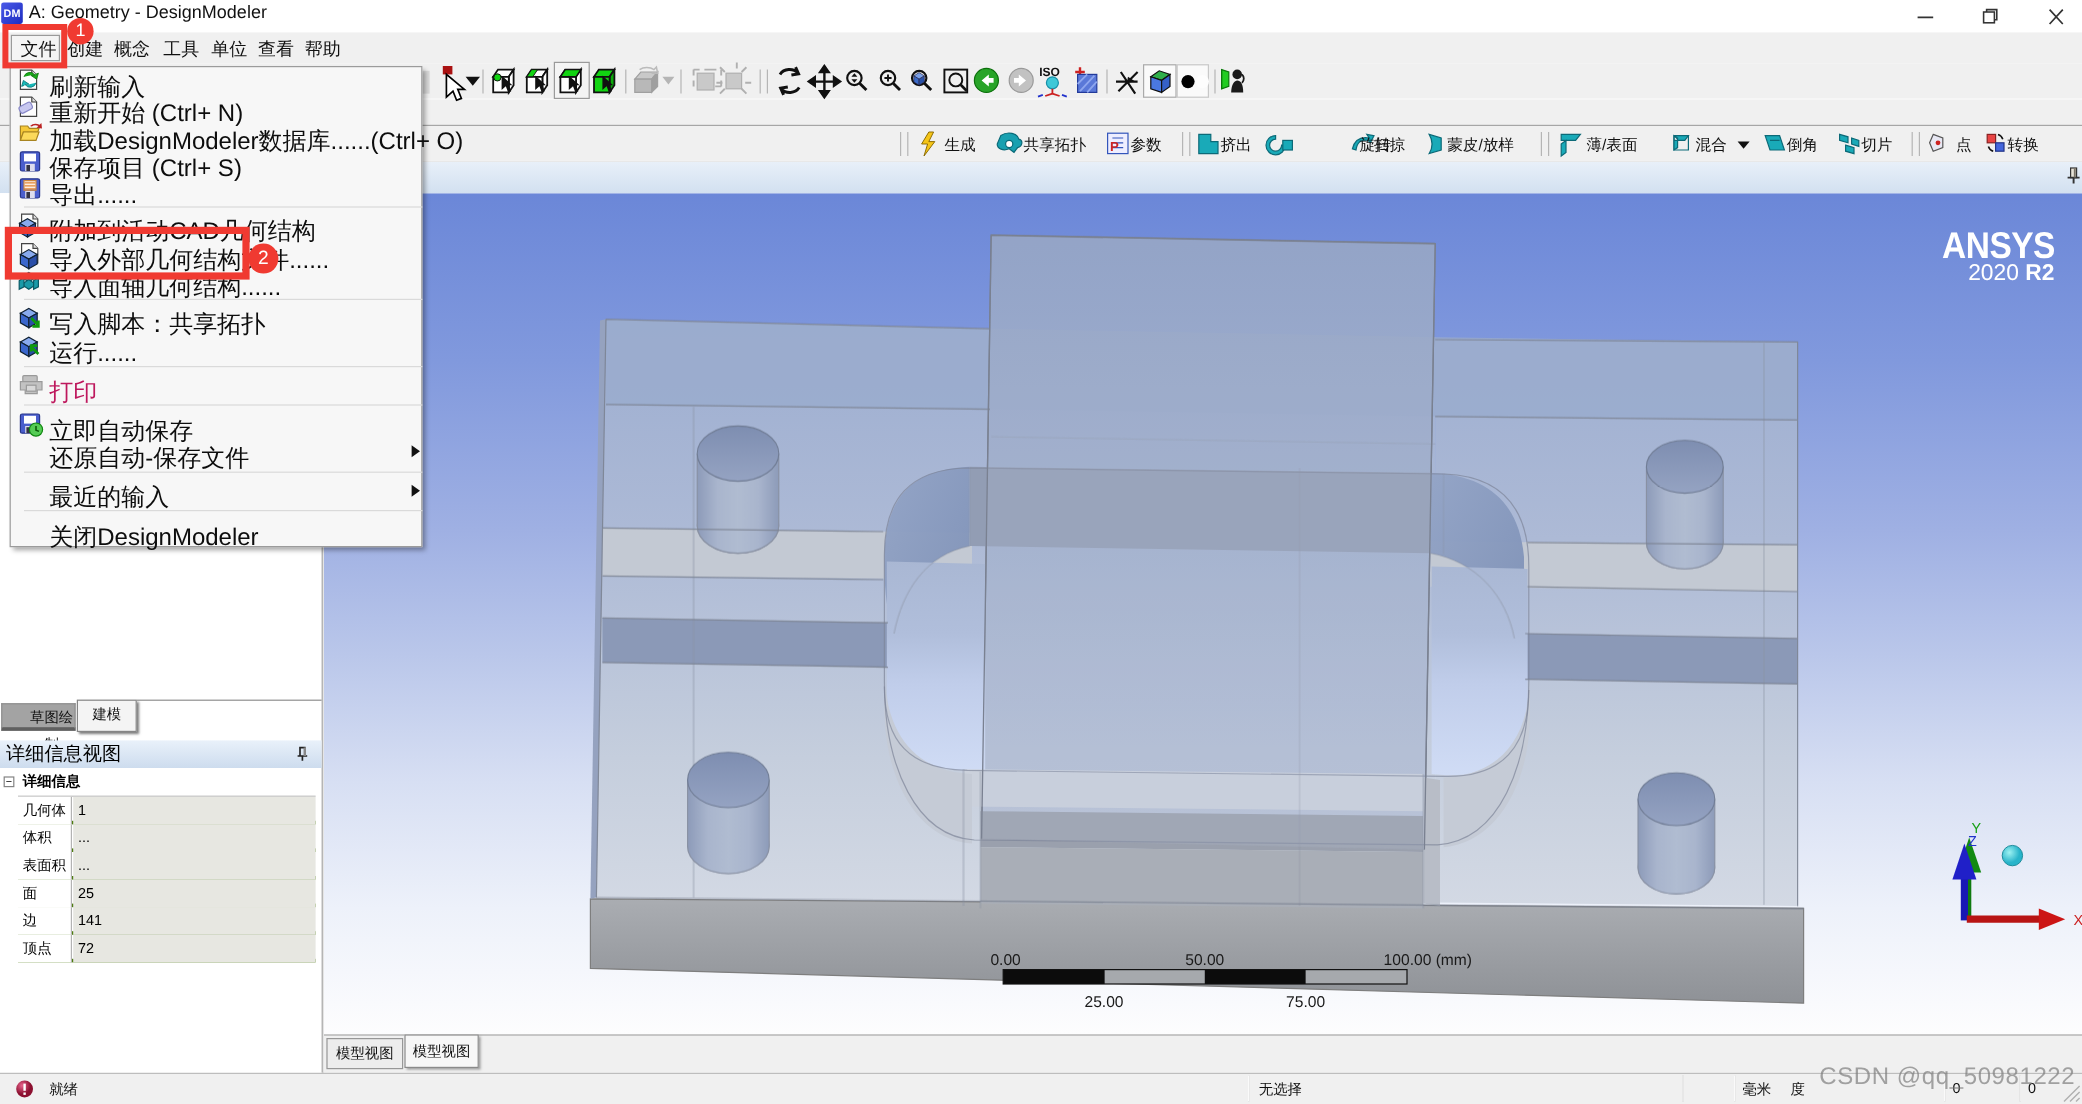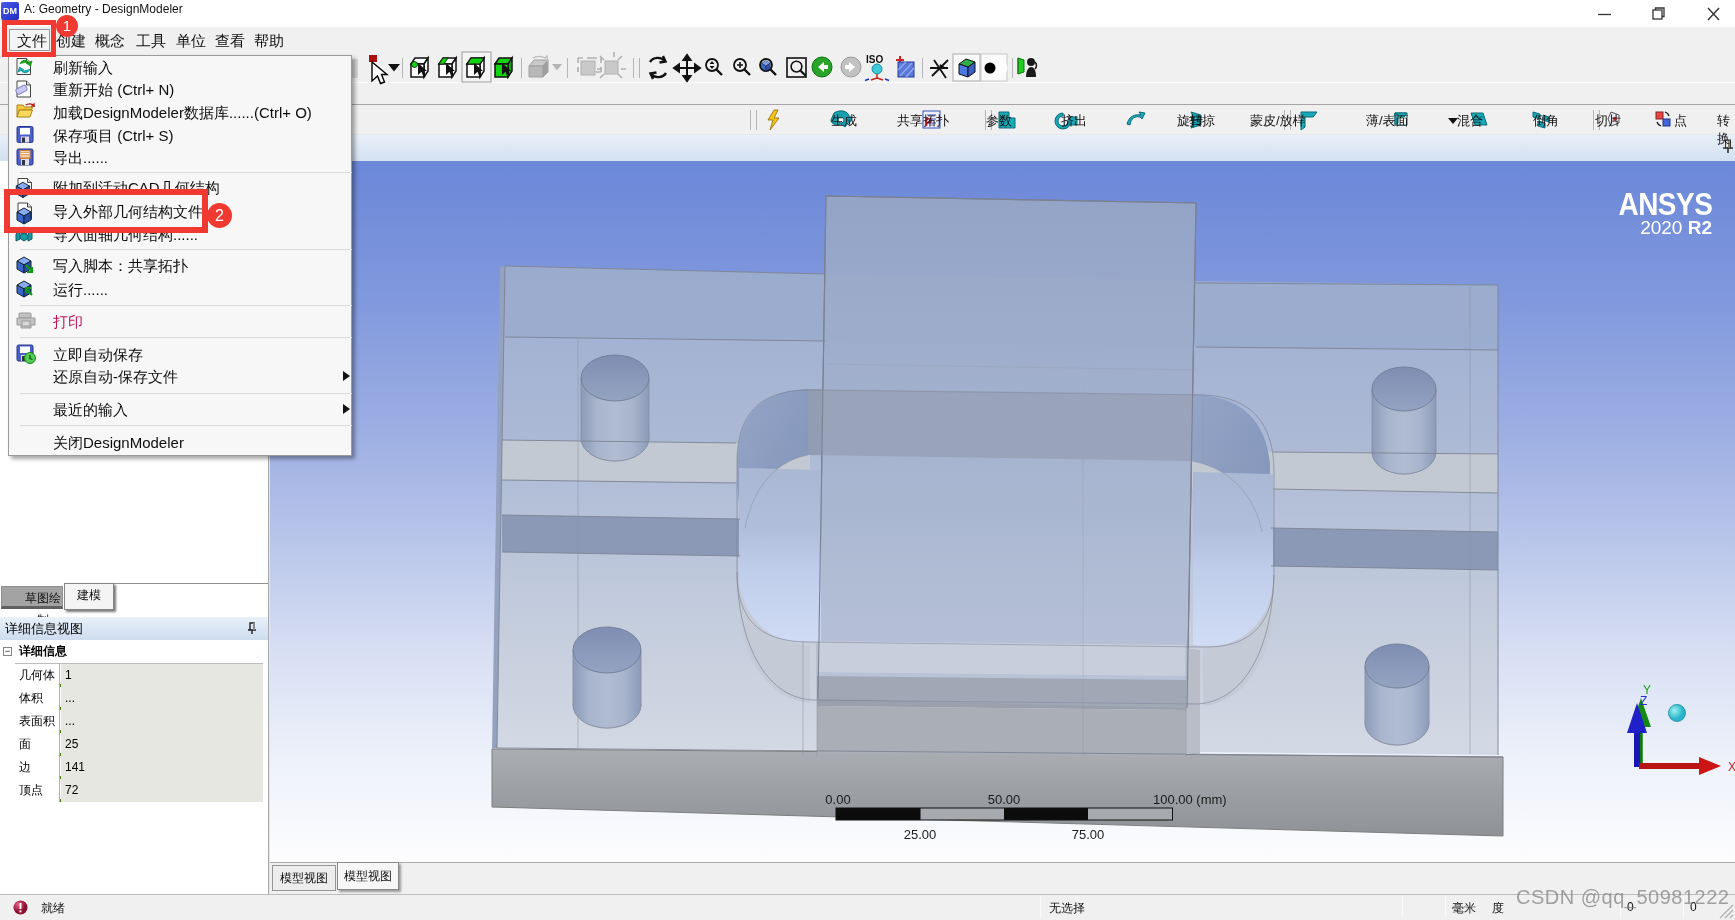--- a/index.html
+++ b/index.html
@@ -2,56 +2,56 @@
 <html><head>
 <meta charset="utf-8">
 <style>
 *{margin:0;padding:0;box-sizing:border-box;}
 html,body{width:1735px;height:920px;overflow:hidden;background:#fff;font-family:"Liberation Sans",sans-serif;}
 #page{position:relative;width:1735px;height:920px;}
 .abs{position:absolute;}
 
 #titlebar{left:0;top:0;width:1735px;height:27px;background:#fff;}
 #dmicon{left:1px;top:2px;width:18px;height:18px;background:linear-gradient(135deg,#4a5ae8,#1d2cc0);border-radius:2px;color:#fff;font-size:9px;font-weight:bold;text-align:center;line-height:18px;}
-#title{left:24px;top:2px;font-size:12px;color:#111;}
+#title{left:24px;top:2px;font-size:15px;color:#111;}
 #menubar{left:0;top:27px;width:1735px;height:26px;background:#f0f0f0;}
 .mi{position:absolute;top:32px;font-size:15px;color:#111;}
 #filebtn{left:9px;top:29px;width:41px;height:22px;background:#f4f4f4;border:1px solid #9a9a9a;}
 #toolbar1{left:0;top:53px;width:1735px;height:52px;background:#f0f0f0;border-bottom:1px solid #a6a6a6;}
 #tb1line{left:0;top:82px;width:1735px;height:1px;background:#fbfbfb;}
 #toolbar2{left:0;top:105px;width:1735px;height:29px;background:#f0f0f0;}
-.t2{position:absolute;top:112px;font-size:13px;color:#111;margin-left:44px;}
+.t2{position:absolute;top:112px;font-size:13px;color:#111;}
 #bluestrip{left:0;top:134px;width:1735px;height:27px;background:linear-gradient(#e8f0f9,#d2e0f0);border-top:1px solid #e8e8e8;}
 
 #leftpanel{left:0;top:161px;width:268px;height:733px;background:#fff;}
 #split{left:268px;top:134px;width:2px;height:760px;background:#a9a9a9;border-right:1px solid #e5e5e5;}
 .tab{position:absolute;font-size:12px;text-align:center;color:#111;}
 #tabsk{left:1px;top:586px;width:62px;height:23px;line-height:22px;background:#a3a3a3;border:1px solid #8f8f8f;border-bottom:3px solid #606060;padding-left:22px;}
 #tabjm{left:64px;top:583px;width:50px;height:27px;line-height:25px;background:#f4f4f4;border:1px solid #858585;box-shadow:2px 2px 2px rgba(90,90,90,.8);font-family:Liberation Mono, monospace;}
 #tabline{left:114px;top:583px;width:154px;height:1px;background:#909090;}
-#dvhead{left:0;top:617px;width:268px;height:23px;background:linear-gradient(#e9f1fa,#cddcee);font-size:13px;color:#000;line-height:23px;}
+#dvhead{left:0;top:617px;width:268px;height:23px;background:linear-gradient(#e9f1fa,#cddcee);font-size:16px;color:#000;line-height:23px;}
 #dvtable{left:0;top:640px;width:268px;font-size:12px;color:#000;}
 .drow{position:absolute;left:15px;width:248px;height:23px;border-bottom:3px solid #4d7c0f;}
 .dlab{position:absolute;left:0;top:0;width:45px;height:23px;background:#fff;border-right:1px solid #b3b3b3;line-height:22px;padding-left:4px;}
 .dval{position:absolute;left:46px;top:0;width:202px;height:23px;background:#e7e7e1;line-height:22px;padding-left:4px;}
 
 #vp{left:270px;top:161px;width:1465px;height:701px;}
 #ansys{right:23px;top:187px;color:#fff;font-weight:bold;font-size:31px;letter-spacing:-.5px;transform:scaleX(.9);transform-origin:right;}
 #ansys2{right:23px;top:217px;color:#fff;font-size:19px;letter-spacing:0px;}
 
 #tabstrip{left:270px;top:862px;width:1465px;height:32px;background:#f0f0f0;border-top:1px solid #a9a9a9;}
 #tabmx{left:272px;top:865px;width:64px;height:26px;line-height:25px;background:#ededed;border:1px solid #979797;}
 #tabpp{left:337px;top:862px;width:62px;height:28px;line-height:27px;background:#f7f7f7;border:1px solid #8a8a8a;box-shadow:2px 2px 2px rgba(120,120,120,.7);}
 #statusbar{left:0;top:894px;width:1735px;height:26px;background:#f0f0f0;border-top:1px solid #bdbdbd;}
 .st{position:absolute;top:900px;font-size:12px;color:#111;}
 .ssep{position:absolute;top:896px;width:1px;height:22px;background:#b3b3b3;border-right:1px solid #fafafa;}
 #wm{left:1516px;top:886px;font-size:20px;color:rgba(125,125,125,.7);letter-spacing:.5px;}
 
 #menu{left:8px;top:55px;width:344px;height:401px;background:#f7f7f7;border:1px solid #9b9b9b;box-shadow:3px 3px 4px rgba(0,0,0,.35);}
-.mitem{position:absolute;left:44px;font-size:15px;color:#0d0d0d;white-space:nowrap;}
+.mitem{position:absolute;left:32px;font-size:20px;color:#0d0d0d;white-space:nowrap;}
 .msep{position:absolute;left:11px;width:332px;height:1px;background:#dadada;}
 .marr{position:absolute;left:334px;width:0;height:0;border-left:7px solid #111;border-top:5px solid transparent;border-bottom:5px solid transparent;}
 
 .redbox{position:absolute;border:5px solid #f03a31;}
 .redc{position:absolute;background:#f03a31;border-radius:50%;color:#fff;text-align:center;}
 </style>
 </head>
 <body>
 <div id="page">
   <div class="abs" id="titlebar"></div>

